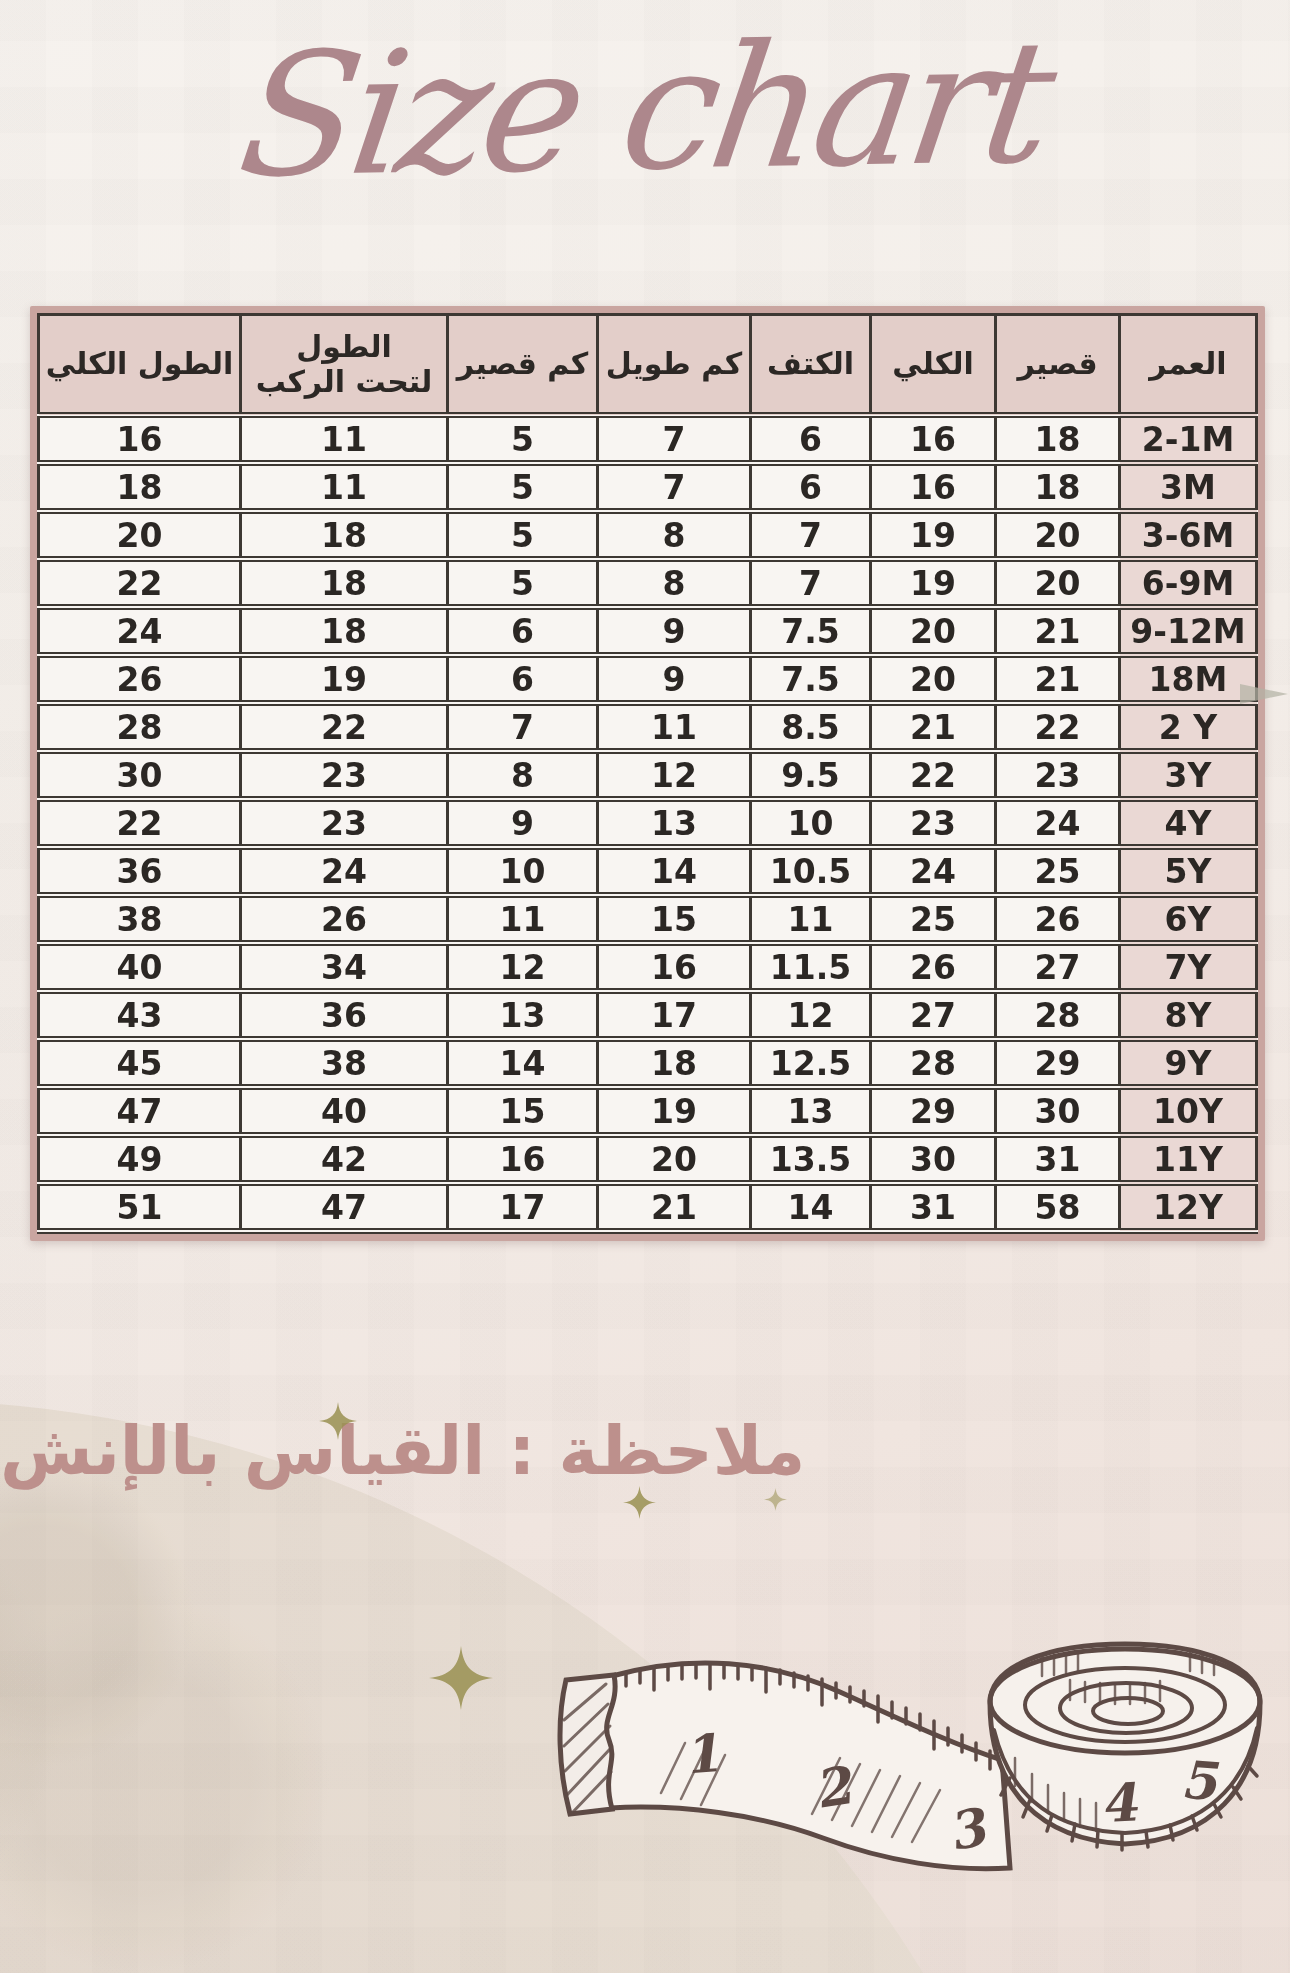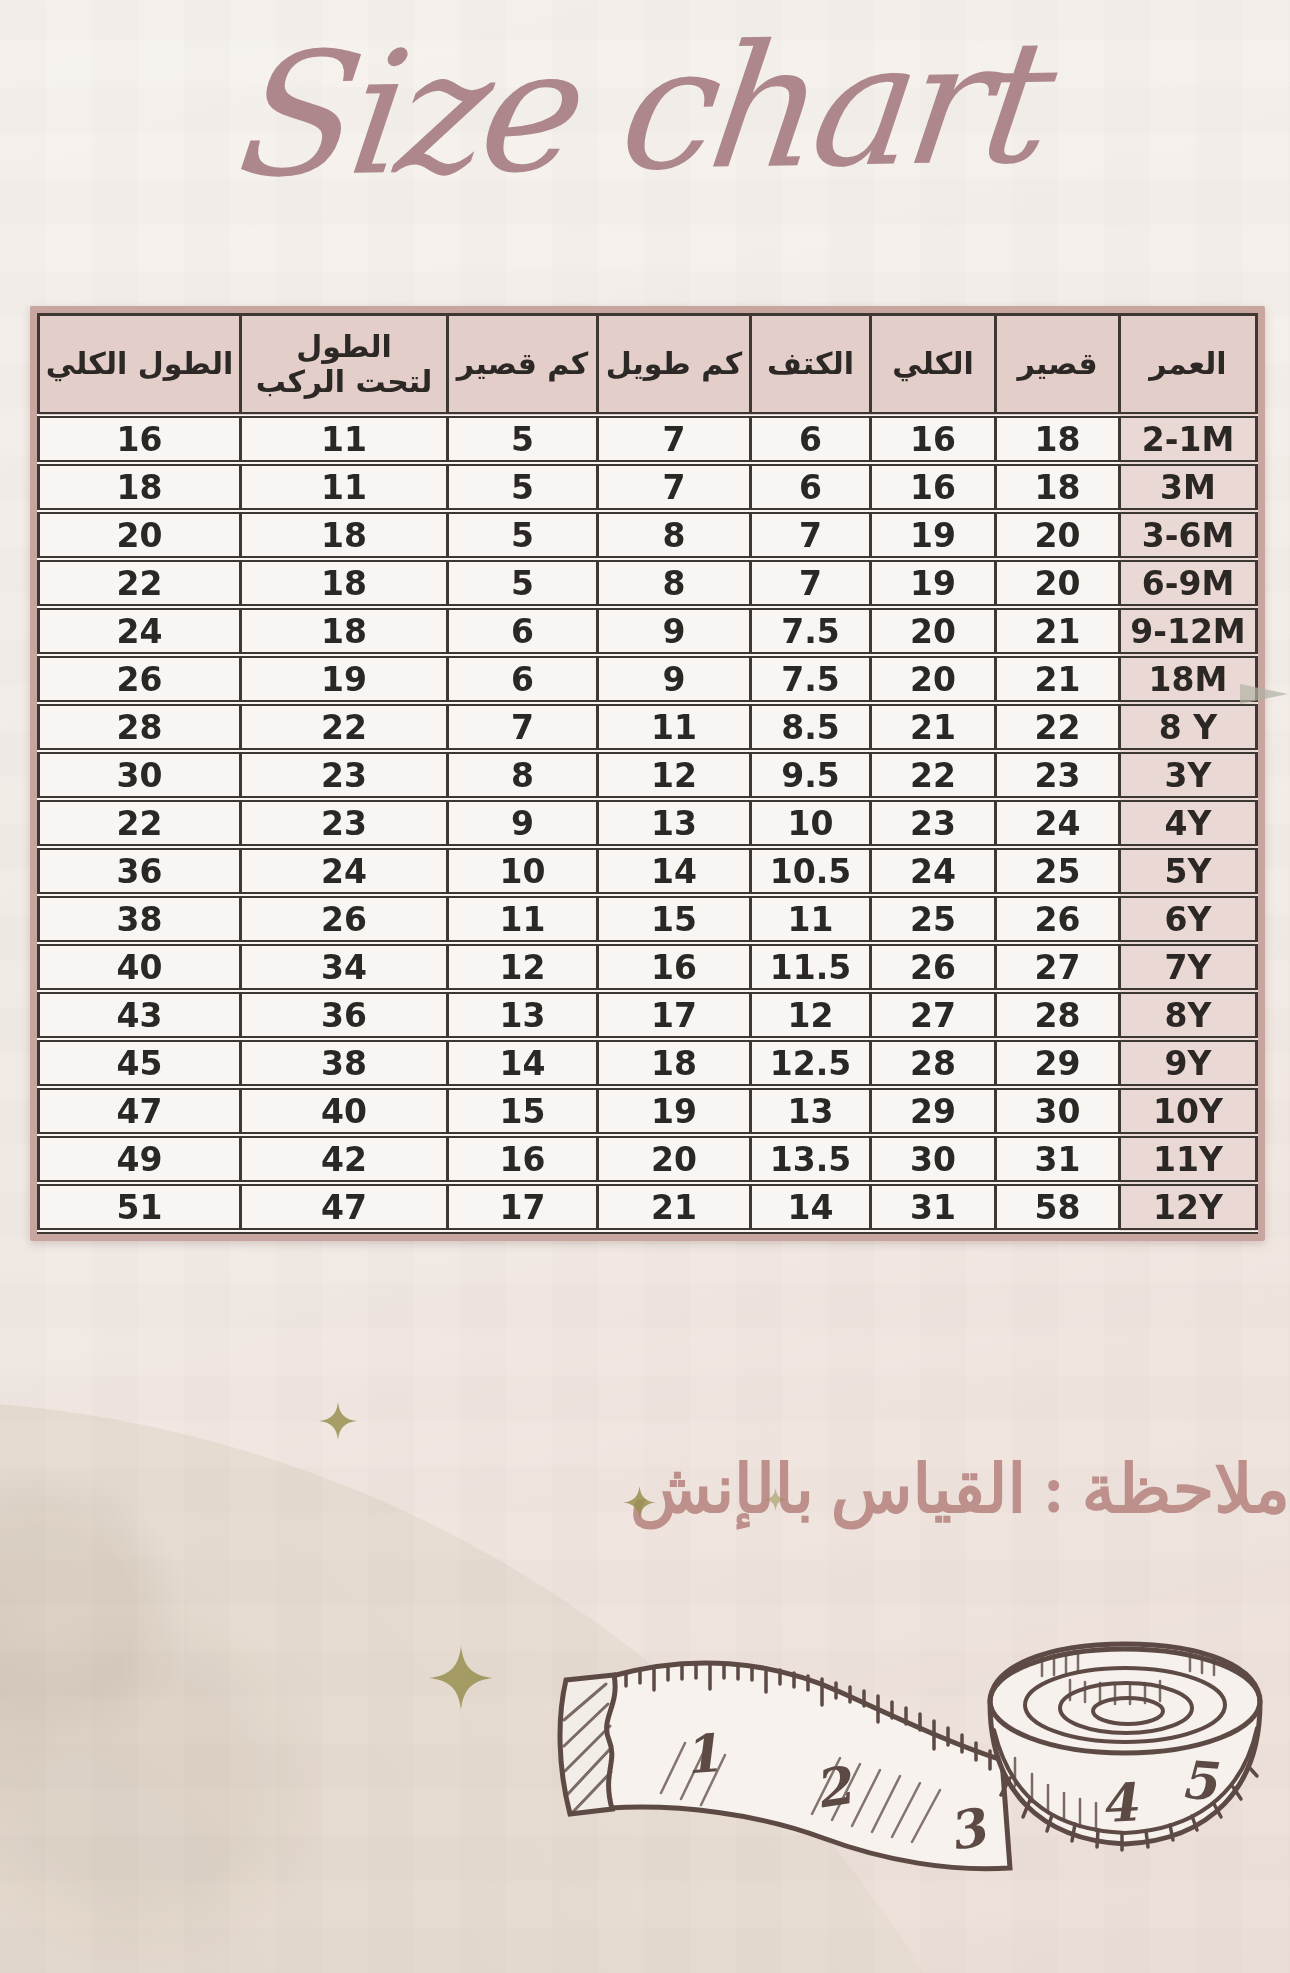--- a/index.html
+++ b/index.html
@@ -51,24 +51,23 @@
     border-top:6px double var(--border,#3d3833);
     border-bottom:6px double var(--border,#3d3833);
     background:var(--cell-bg,#f8f5f2); padding:0;
   }
   .size-table td.age-col{ background:var(--age-bg,#ead8d4); direction:ltr; }
   .side-arrow{
     position:absolute; left:1240px; top:680px; width:48px; height:28px;
     background:#b2b2a4; clip-path:polygon(0 14%,100% 50%,0 86%); opacity:.7;
   }
   .note{
-    position:absolute; top:1450px; left:0; width:100%; text-align:right;
+    position:absolute; top:1412px; left:0; width:100%; text-align:left;
     font-size:67px; font-weight:700; color:var(--note-color,#bd908c);
     letter-spacing:1px;
-    font-family:Liberation Serif, serif;
   }
   .sparkle{ position:absolute; opacity:.85; }
   .sparkle svg{ display:block; width:100%; height:100%; }
   .tape{ position:absolute; left:430px; top:1568px; width:840px; height:400px; }
   .tape text{
     font-family:"DejaVu Serif",serif; font-style:italic; font-weight:700;
     font-size:52px; fill:var(--ink,#5d4a45);
   }
 </style>
 </head>
@@ -160,21 +159,21 @@
             <td class="age-col">18M</td>
             <td>21</td>
             <td>20</td>
             <td>7.5</td>
             <td>9</td>
             <td>6</td>
             <td>19</td>
             <td>26</td>
           </tr>
           <tr>
-            <td class="age-col">8 Y</td>
+            <td class="age-col">2 Y</td>
             <td>22</td>
             <td>21</td>
             <td>8.5</td>
             <td>11</td>
             <td>7</td>
             <td>22</td>
             <td>28</td>
           </tr>
           <tr>
             <td class="age-col">3Y</td>

